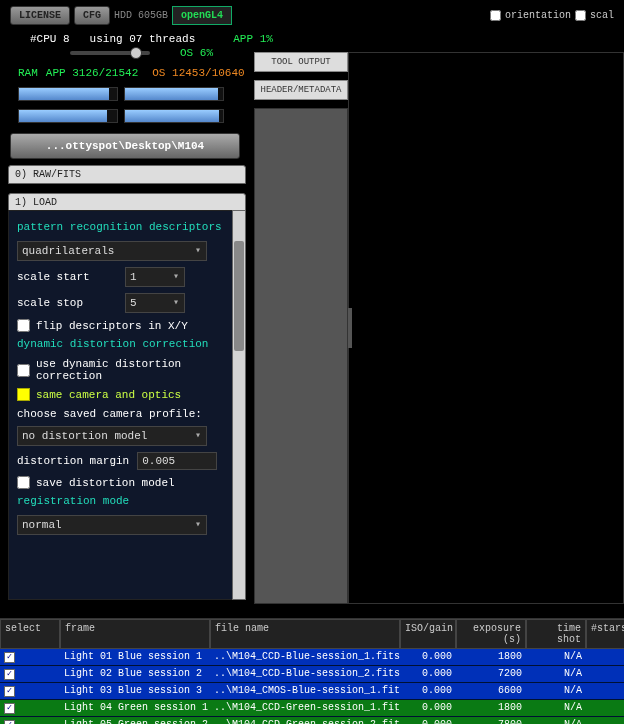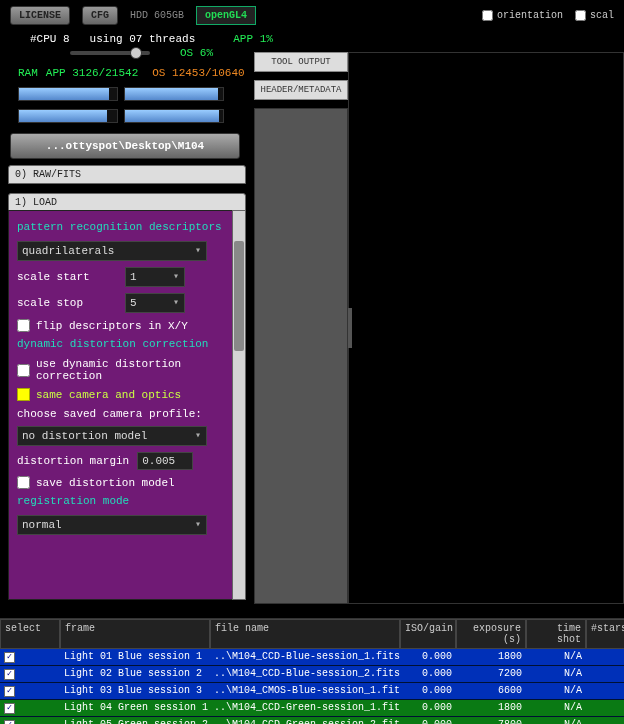--- a/index.html
+++ b/index.html
@@ -9,21 +9,21 @@
     font-size: 11px;
     color: #ccc;
     width: 624px;
     height: 724px;
     overflow: hidden;
     position: relative;
   }
   .topbar {
     display: flex;
     align-items: center;
-    gap: 12px;
+    gap: 4px;
     padding: 6px 10px;
     background: #000;
   }
   .btn-3d {
     background: linear-gradient(to bottom, #999, #666);
     border: 1px solid #333;
     color: #222;
     font-family: inherit;
     font-size: 10px;
     padding: 3px 8px;
@@ -106,21 +106,21 @@
   .tab.active {
     background: #eee;
     font-weight: bold;
   }
   .panel {
     position: absolute;
     left: 8px;
     top: 210px;
     width: 226px;
     height: 390px;
-    background: #701a75;
+    background: #0f172a;
     overflow-y: auto;
     padding: 6px 8px 12px 8px;
     border: 1px solid #222;
   }
   .sect-head { color: #2db; font-size: 11px; margin: 4px 0 8px 0;}
   .label-w { color: #fff; font-size: 11px;}
   .ctrl-row { display:flex; align-items:center; gap:8px; margin: 6px 0;}
   .select-w {
     background: #222; color:#ddd; border:1px solid #444;
     font-family:inherit; font-size:11px; padding:3px 4px;
@@ -131,21 +131,21 @@
     content:"▾"; position:absolute; right:6px; top:3px; color:#aaa; pointer-events:none; font-size:10px;
   }
   .select-full { width: 190px;}
   .select-sm { width: 60px;}
   .chk { width:13px; height:13px; accent-color:#888;}
   .chk-yellow {
     display:inline-block; width:13px; height:13px; background:#ff0; border:1px solid #aa0;
   }
   .chk-row { display:flex; align-items:center; gap:6px; margin:6px 0;}
   .num-input {
-    background:#222; color:#ddd; border:1px solid #444; font-family:inherit; font-size:11px; padding:2px 4px; width:56px;
+    background:#222; color:#ddd; border:1px solid #444; font-family:inherit; font-size:11px; padding:2px 4px; width:80px;
   }
   .right-area {
     position:absolute;
     left: 254px;
     top: 52px;
     right: 0;
     height: 552px;
     display:flex;
   }
   .side-tabs {

